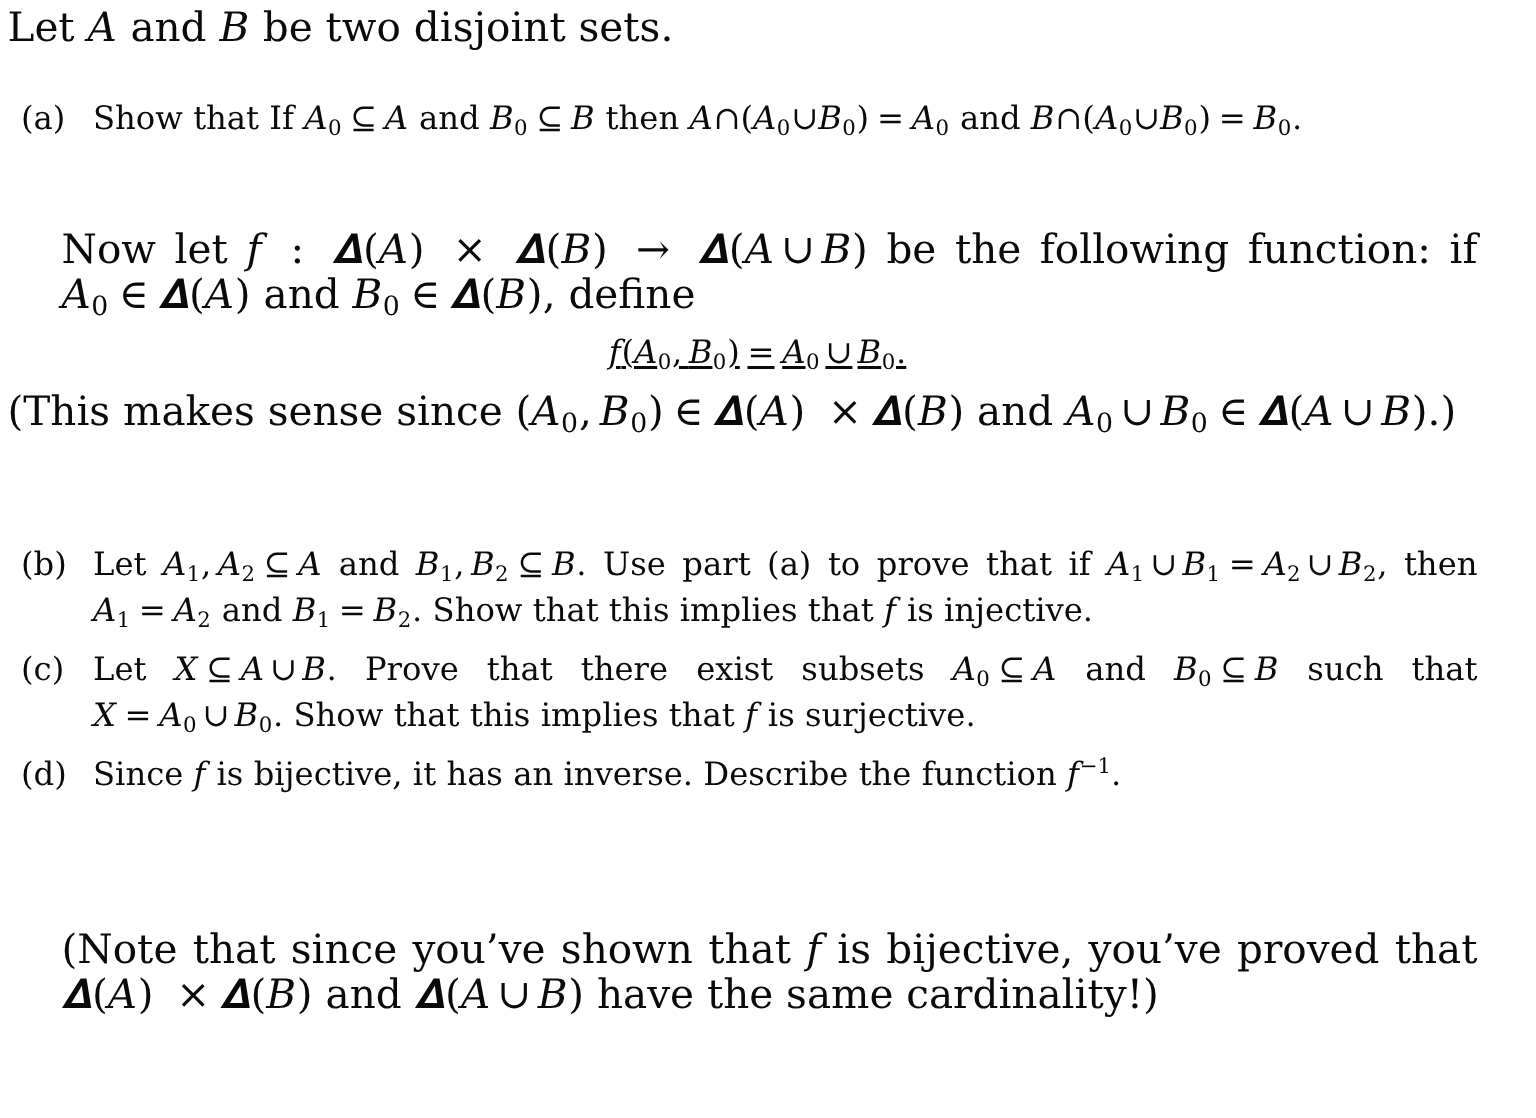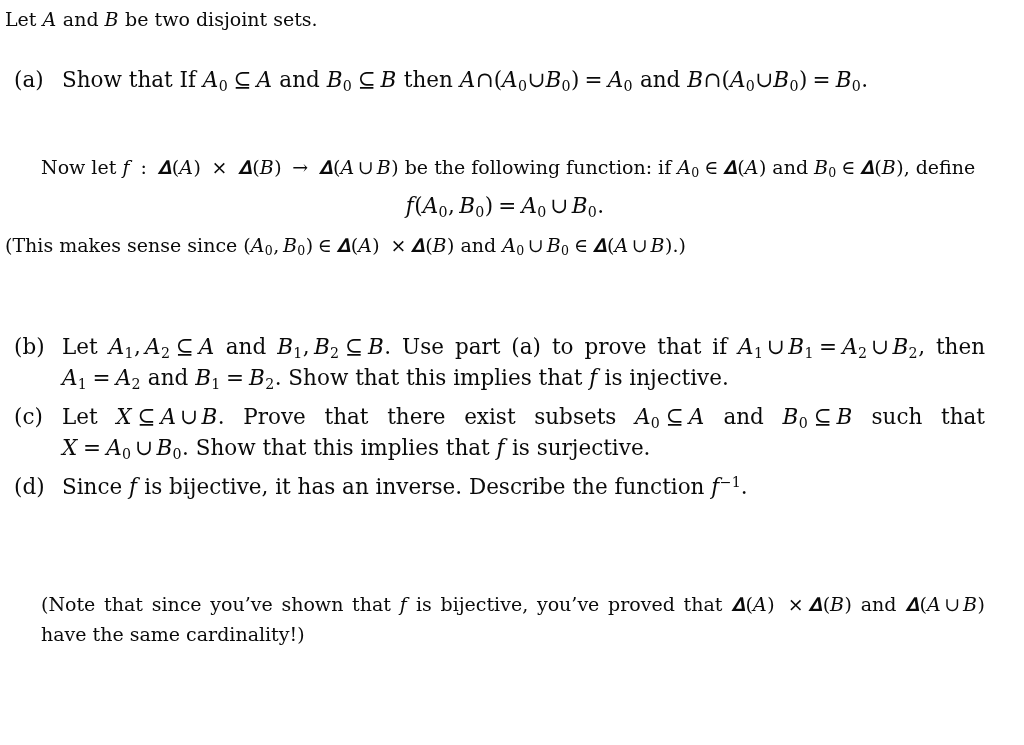--- a/index.html
+++ b/index.html
@@ -22,21 +22,21 @@
 
   .doc {
     position: absolute;
     left: 5px;
     top: 4px;
     width: 980px;
   }
 
   
   .para {
-    font-size: 19px;
+    font-size: 27px;
     line-height: 30px;
     text-align: left;
     margin: 0;
   }
   .para.justify {
     text-align: justify;
     text-align-last: left;
     margin-left: 36px;
   }
 
@@ -68,20 +68,21 @@
     text-align: left;
   }
 
   
   .display-eq {
     text-align: center;
     font-size: 21.5px;
     line-height: 32px;
     margin: 0;
     padding-left: 20px;
+    text-decoration: underline;
   }
 
   
   .mi {            
     font-family: "DejaVu Serif", "Liberation Serif", serif;
     font-style: italic;
     padding-right: 0.5px;
   }
   .mo {            
     font-style: normal;

